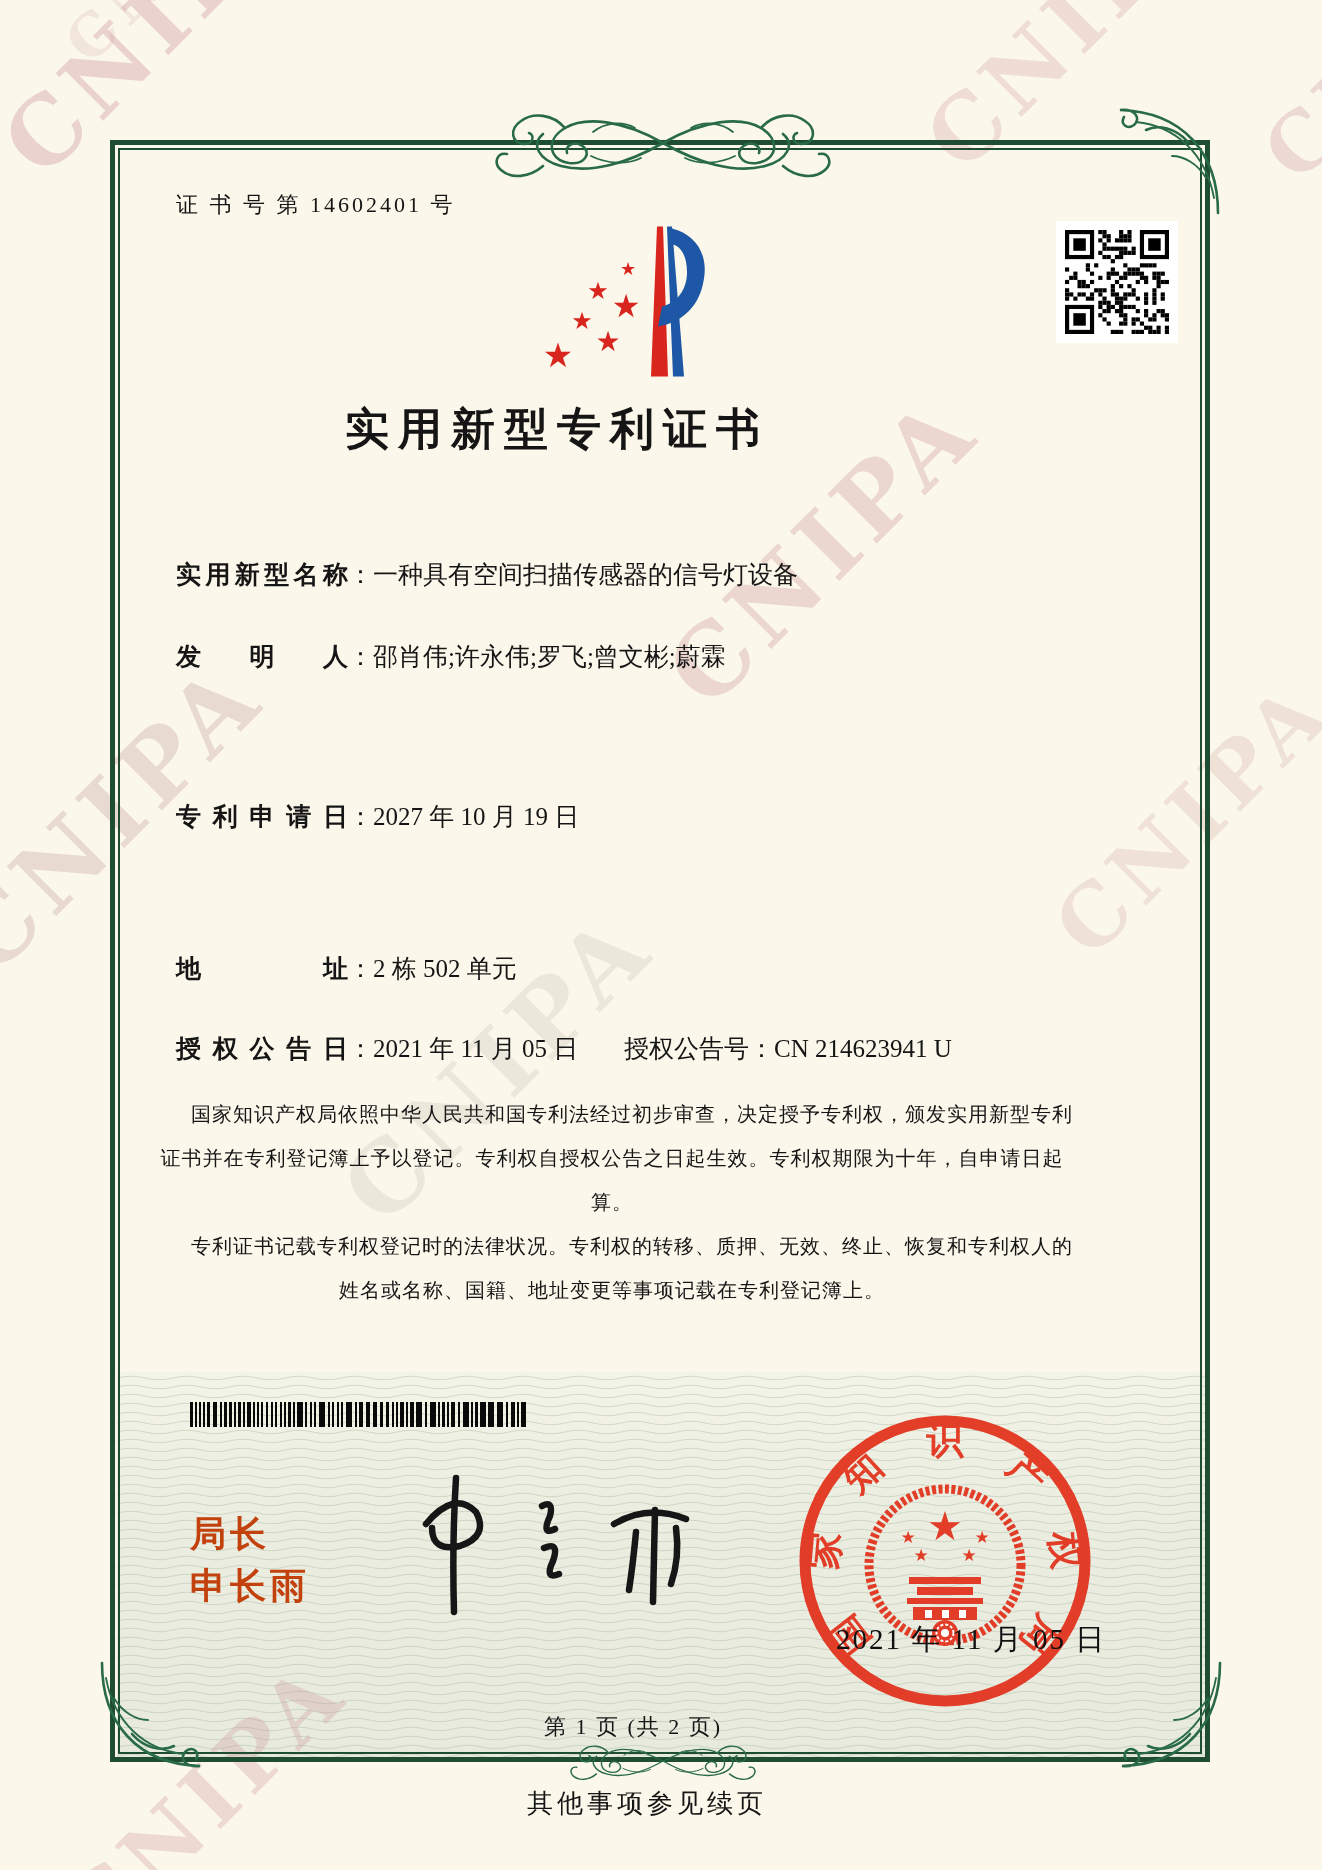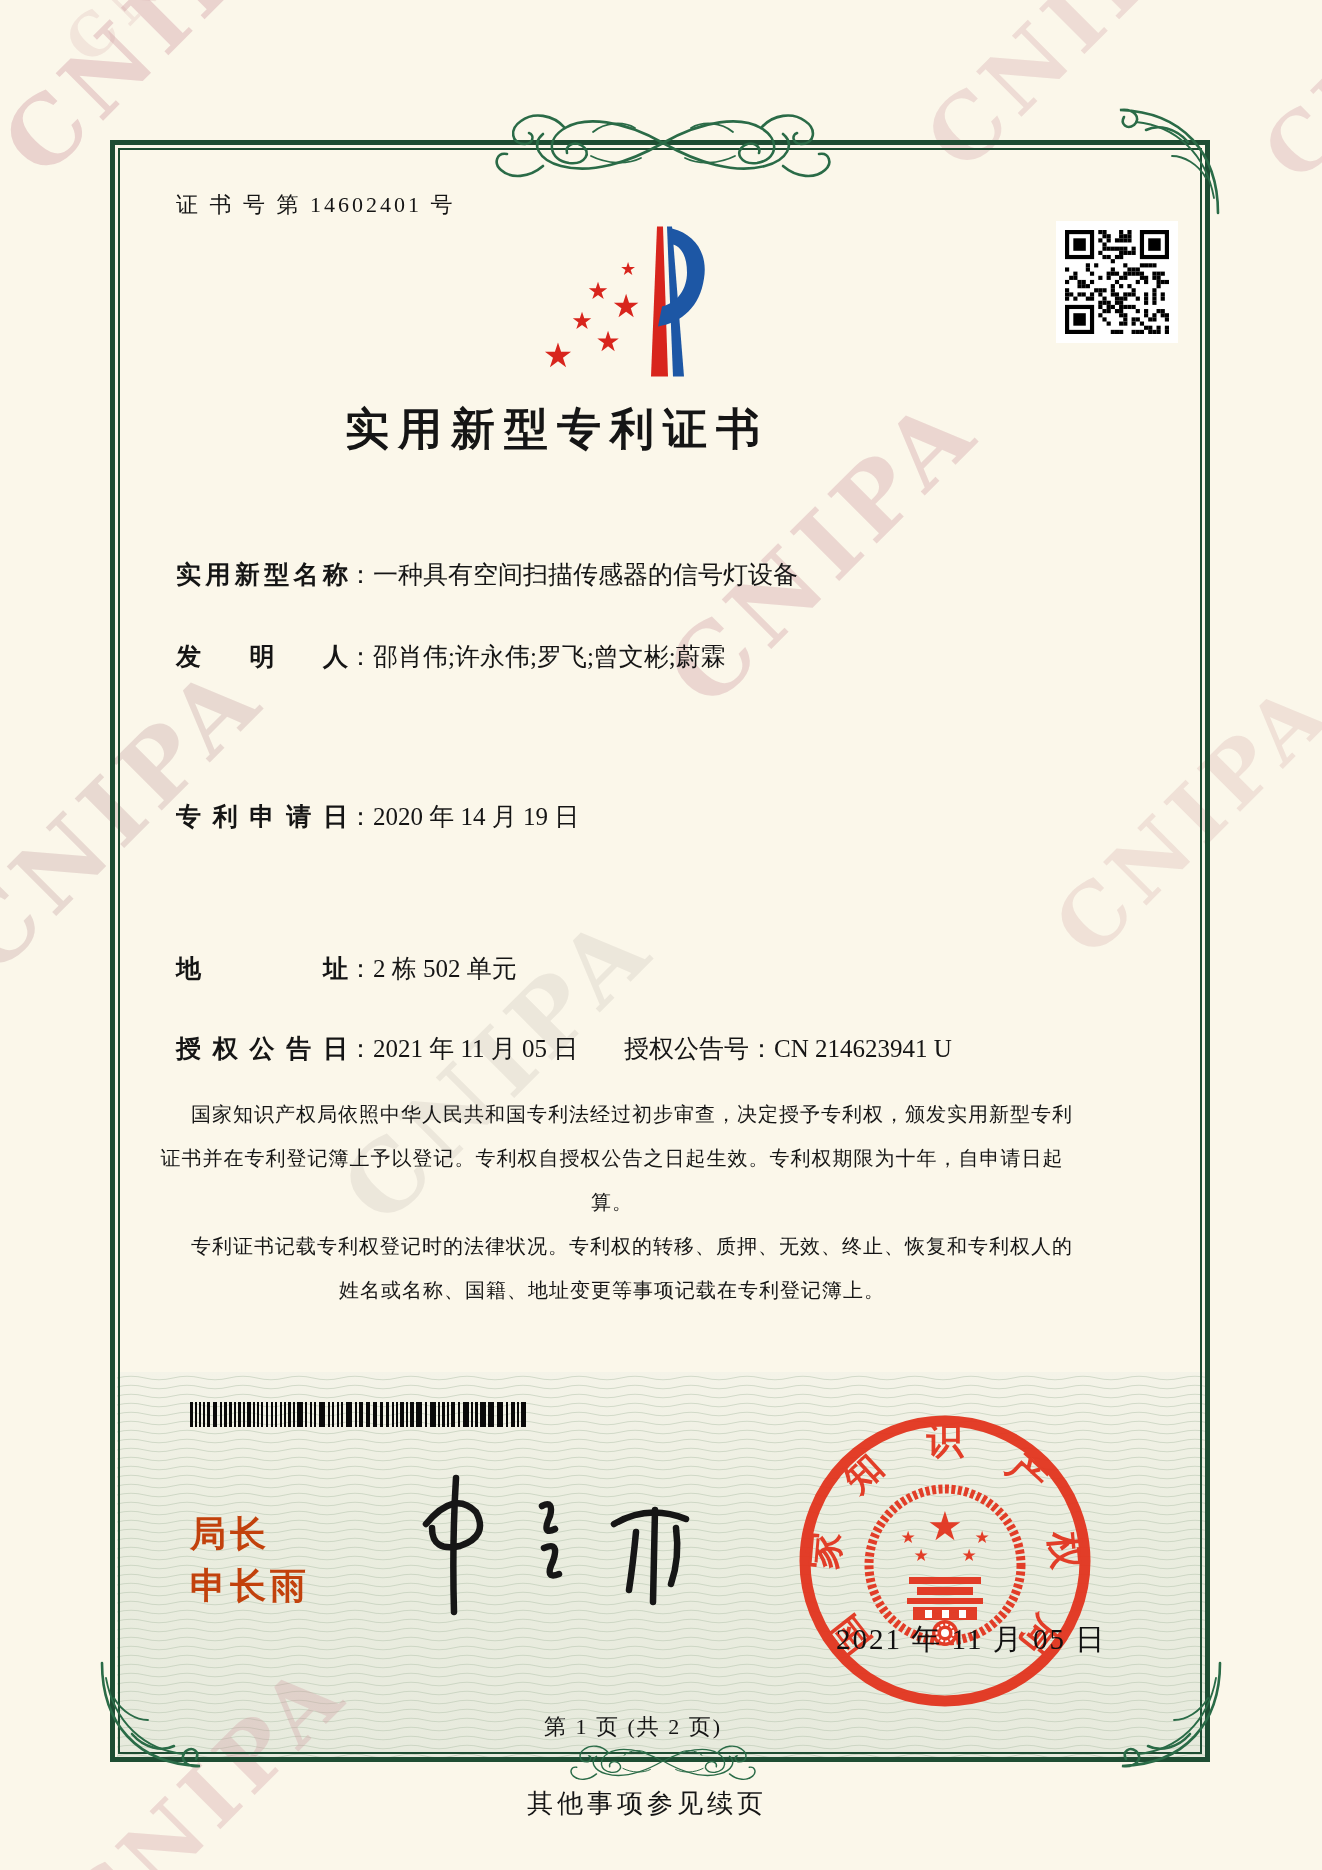--- a/index.html
+++ b/index.html
@@ -371,21 +371,21 @@
 
     <div class="title">实用新型专利证书</div>
 
     <div class="field-row" style="top:556px">
       <span class="flabel">实用新型名称</span><span class="fcolon">：</span><span class="fvalue">一种具有空间扫描传感器的信号灯设备</span>
     </div>
     <div class="field-row" style="top:638px">
       <span class="flabel">发明人</span><span class="fcolon">：</span><span class="fvalue">邵肖伟;许永伟;罗飞;曾文彬;蔚霖</span>
     </div>
     <div class="field-row" style="top:798px">
-      <span class="flabel">专利申请日</span><span class="fcolon">：</span><span class="fvalue">2020 年 14 月 19 日</span>
+      <span class="flabel">专利申请日</span><span class="fcolon">：</span><span class="fvalue">2027 年 10 月 19 日</span>
     </div>
     <div class="field-row" style="top:950px">
       <span class="flabel">地址</span><span class="fcolon">：</span><span class="fvalue"><span class="vline">2 栋 502 单元</span></span>
     </div>
     <div class="field-row" style="top:1030px;width:960px">
       <span class="flabel">授权公告日</span><span class="fcolon">：</span><span class="fvalue">2021 年 11 月 05 日</span>
       <span class="fgroup2"><span>授权公告号</span><span>：</span><span>CN 214623941 U</span></span>
     </div>
 
     <div class="body-text">

